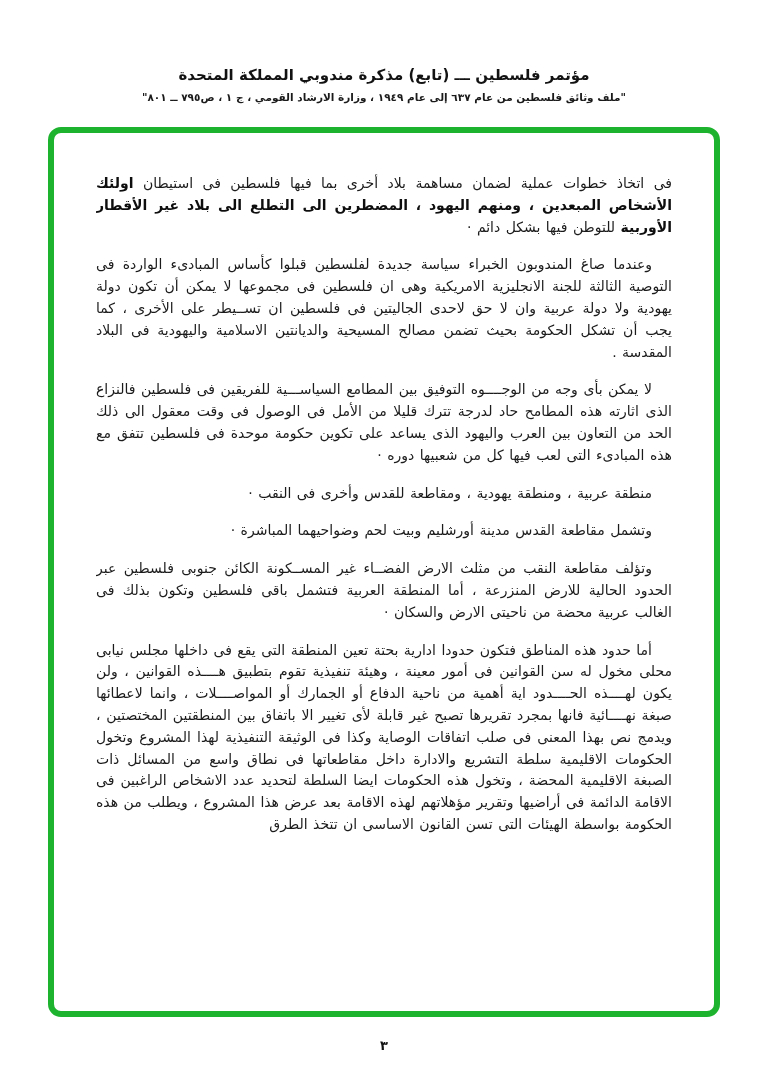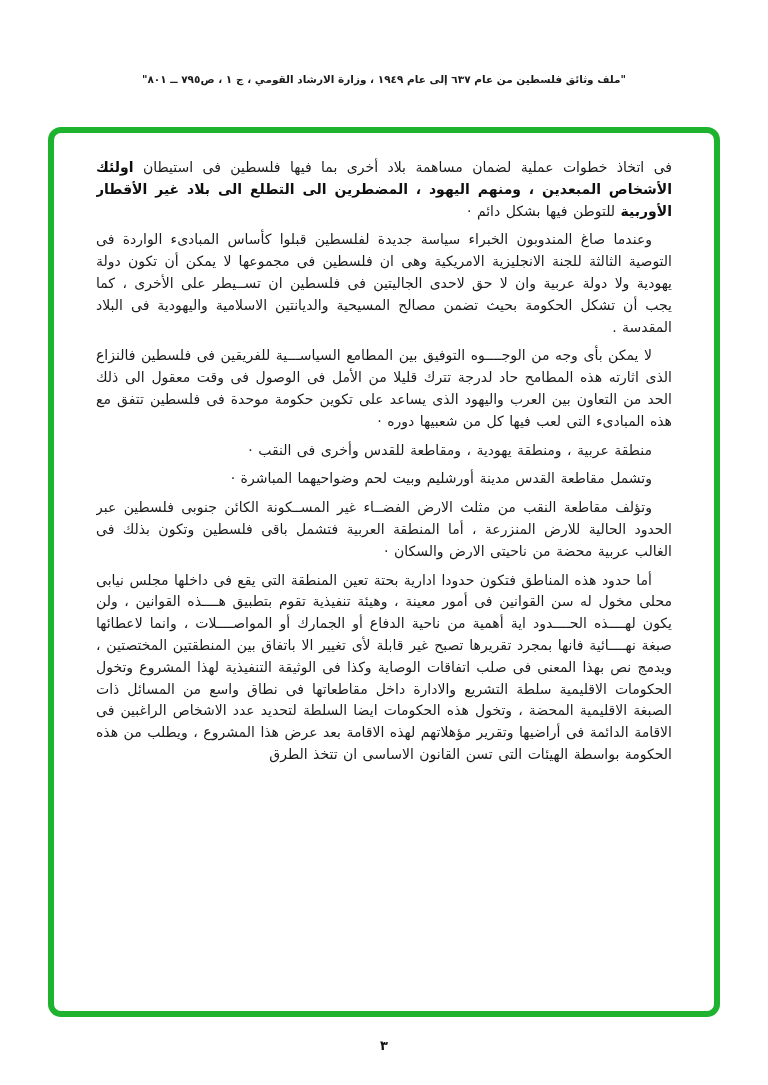--- a/index.html
+++ b/index.html
@@ -42,36 +42,37 @@
     left: 96px; top: 157px;
     width: 576px; height: 850px;
     overflow: hidden;
     direction: rtl;
     text-align: justify;
     font-size: 14px;
     line-height: 21.8px;
     color: #1b1b1b;
     word-spacing: 1px;
   }
-  .content p.para { margin: 0 0 7px 0; }
+  .content p.para { margin: 16px 0 7px 0; }
   .content p.para.indent { text-indent: 20px; }
   .content .bold { font-weight: bold; color: #0e0e0e; }
   .page-number {
     position: absolute;
     top: 1038px; left: 0; right: 0;
     text-align: center;
     font-size: 13px;
     font-weight: bold;
     color: #121212;
   }
 </style>
 </head>
 <body>
 
 <div class="header">
+  <div class="title">مؤتمر فلسطين ـــ (تابع) مذكرة مندوبي المملكة المتحدة</div>
   <div class="source">"ملف وثائق فلسطين من عام ٦٣٧ إلى عام ١٩٤٩ ، وزارة الارشاد القومي ، ج ١ ، ص٧٩٥ ــ ٨٠١"</div>
 </div>
 
 <div class="frame" style="border-color: rgb(30, 179, 47);"></div>
 
 <div class="content">
     <p class="para"><span>فى اتخاذ خطوات عملية لضمان مساهمة بلاد أخرى بما فيها فلسطين فى استيطان </span><span class="bold">اولئك الأشخاص المبعدين ، ومنهم اليهود ، المضطرين الى التطلع الى بلاد غير الأقطار الأوربية</span><span> للتوطن فيها بشكل دائم ·</span></p>
     <p class="para indent"><span>وعندما صاغ المندوبون الخبراء سياسة جديدة لفلسطين قبلوا كأساس المبادىء الواردة فى التوصية الثالثة للجنة الانجليزية الامريكية وهى ان فلسطين فى مجموعها لا يمكن أن تكون دولة يهودية ولا دولة عربية وان لا حق لاحدى الجاليتين فى فلسطين ان تســيطر على الأخرى ، كما يجب أن تشكل الحكومة بحيث تضمن مصالح المسيحية والديانتين الاسلامية واليهودية فى البلاد المقدسة .</span></p>
     <p class="para indent"><span>لا يمكن بأى وجه من الوجــــوه التوفيق بين المطامع السياســـية للفريقين فى فلسطين فالنزاع الذى اثارته هذه المطامح حاد لدرجة تترك قليلا من الأمل فى الوصول فى وقت معقول الى ذلك الحد من التعاون بين العرب واليهود الذى يساعد على تكوين حكومة موحدة فى فلسطين تتفق مع هذه المبادىء التى لعب فيها كل من شعبيها دوره ·</span></p>
     <p class="para indent"><span>منطقة عربية ، ومنطقة يهودية ، ومقاطعة للقدس وأخرى فى النقب ·</span></p>

